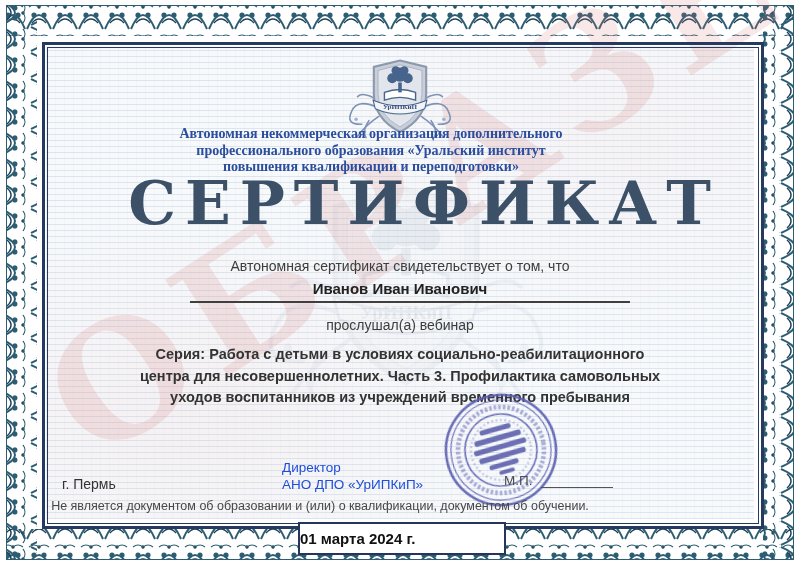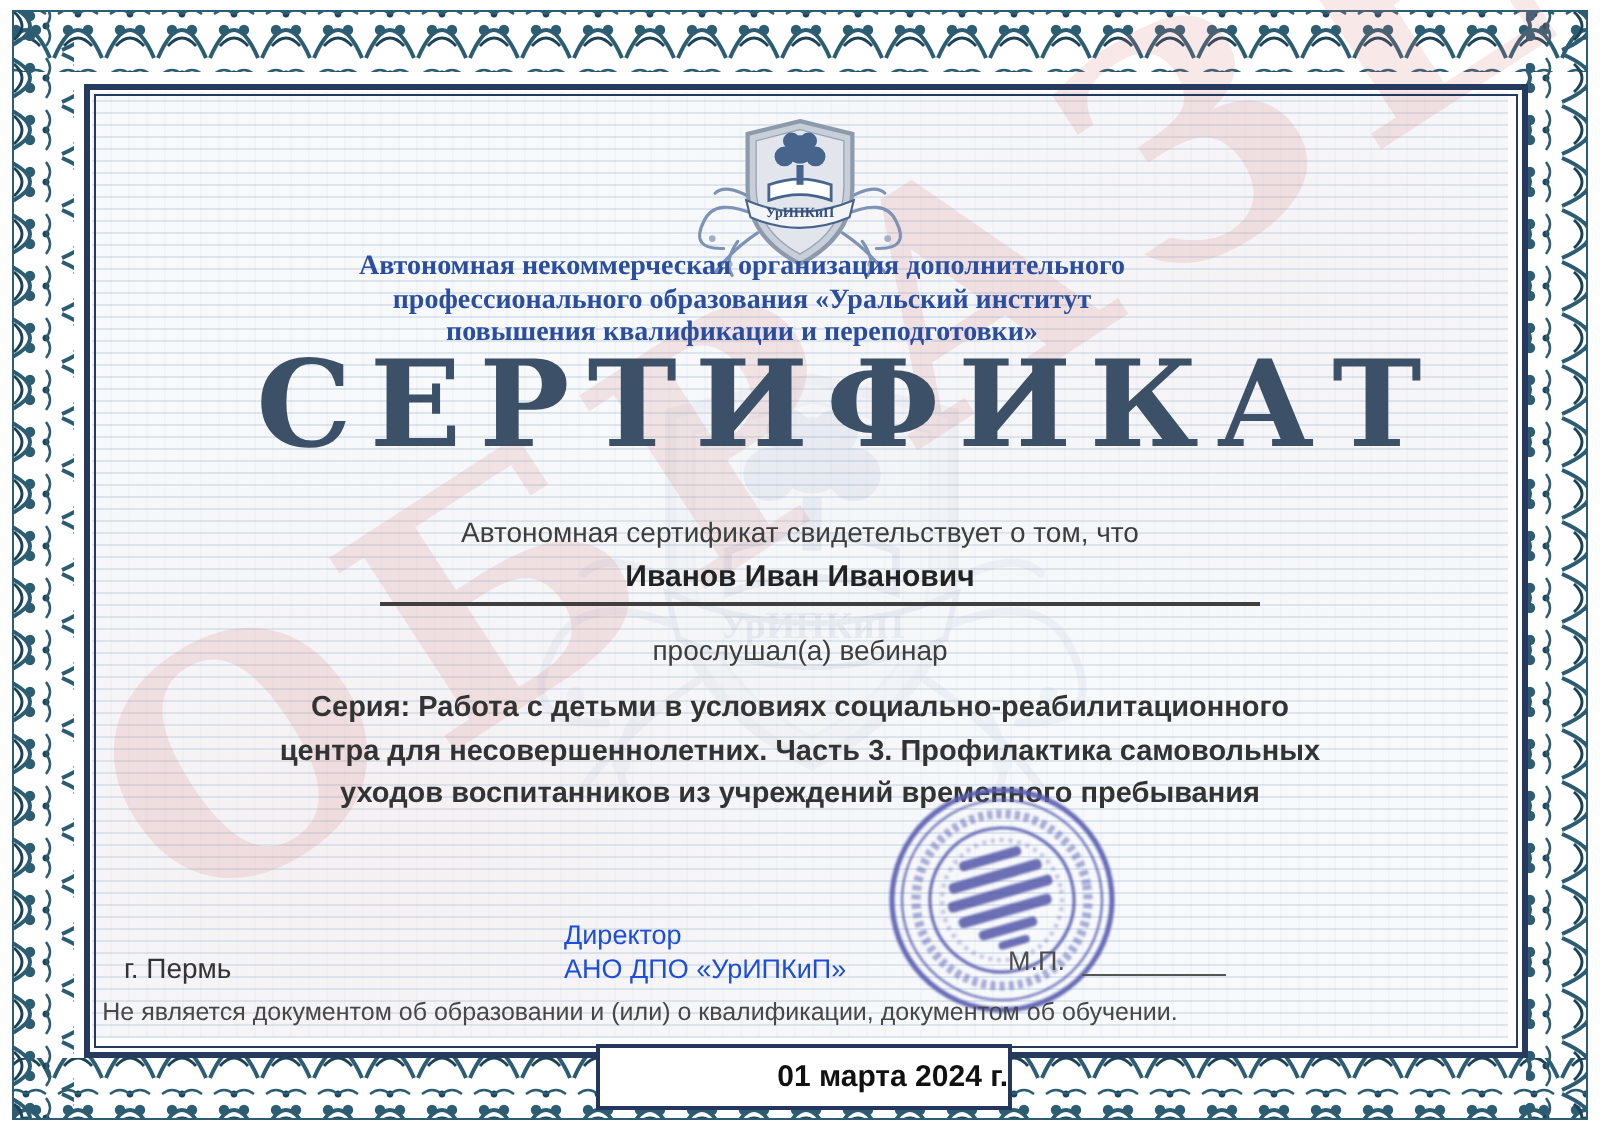--- a/index.html
+++ b/index.html
@@ -57,21 +57,21 @@
   }
   .city{position:absolute;left:62px;top:476px;z-index:5;font-size:14px;color:#333;}
   .signatory{position:absolute;left:282px;top:459px;z-index:5;font-size:13.5px;line-height:17px;color:#1d4ed8;}
   .stamp{position:absolute;left:441px;top:390px;z-index:5;}
   .seal-mark{position:absolute;left:504px;top:473px;z-index:6;font-size:13.5px;color:#4c4c4c;}
   .sig-line{position:absolute;left:541px;top:487px;width:72px;height:0;border-top:1.5px solid #555;z-index:6;}
   .disclaimer{position:absolute;left:0;top:499px;width:640px;z-index:5;text-align:center;font-size:12.5px;color:#474747;}
   .date-box{
     position:absolute;left:298px;top:522px;width:204px;height:29px;z-index:9;
     background:#ffffff;border:2px solid #24365c;
-    text-align:right;line-height:29px;font-size:15px;font-weight:bold;color:#111;
+    text-align:left;line-height:29px;font-size:15px;font-weight:bold;color:#111;
   }
 </style>
 </head>
 <body>
 
 <div class="page">
 
   <svg width="0" height="0" style="position:absolute" aria-hidden="true">
     <defs>
       <symbol id="emblem-sym" viewBox="0 0 220 130">

